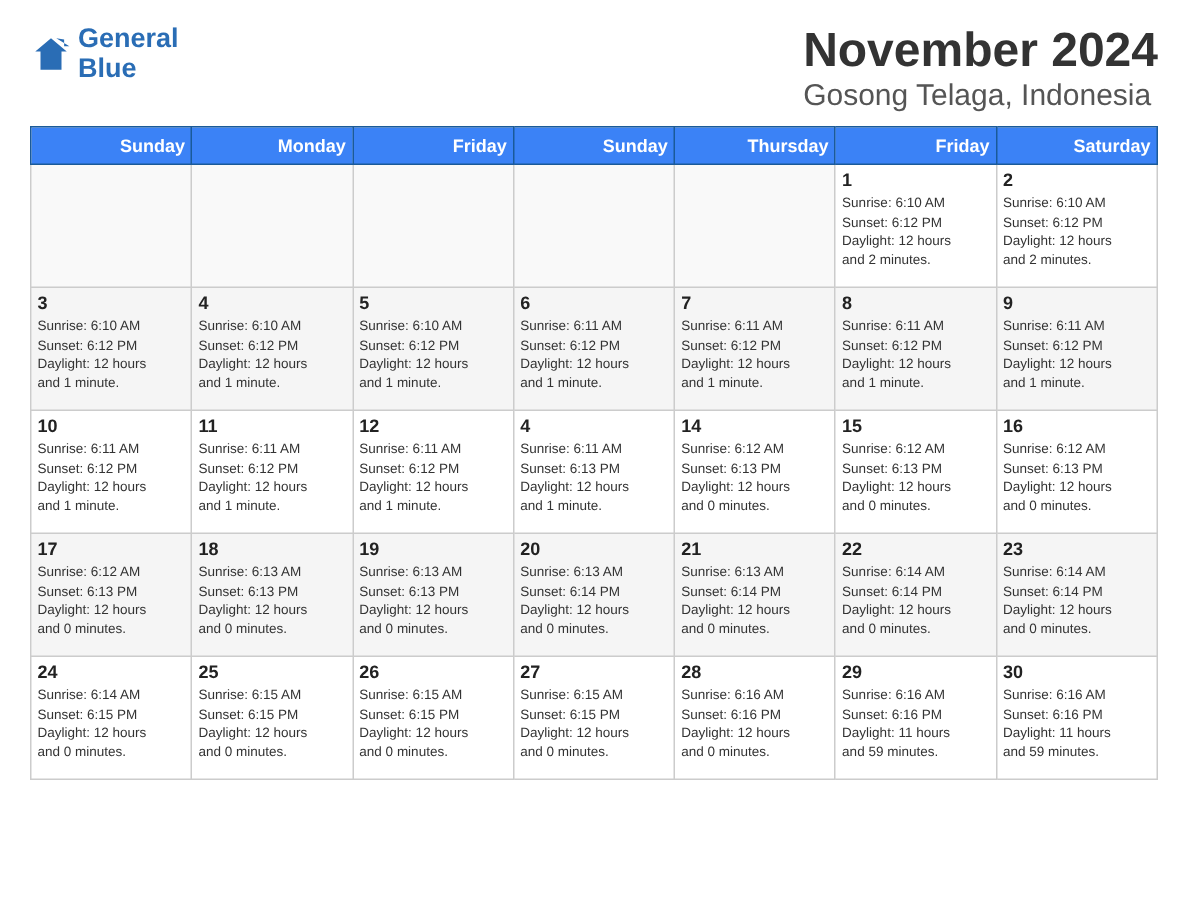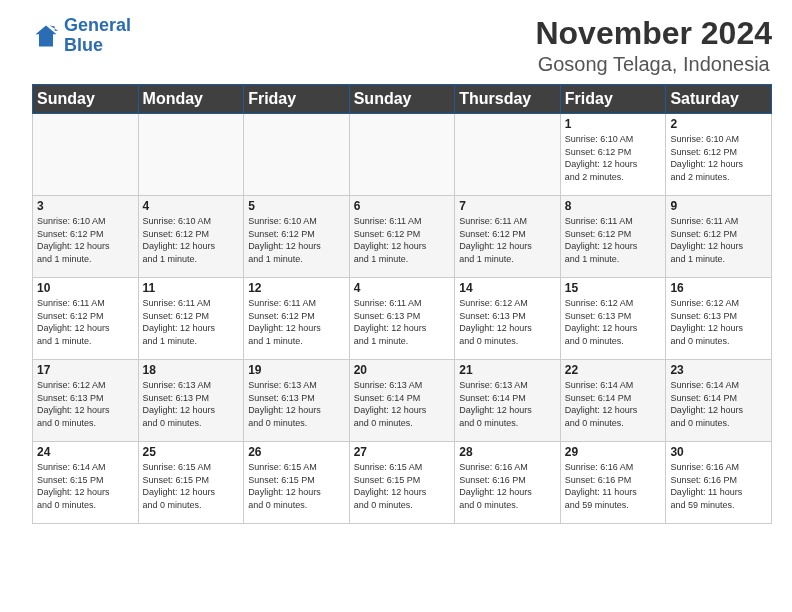--- a/index.html
+++ b/index.html
@@ -5,21 +5,21 @@
     * { box-sizing: border-box; margin: 0; padding: 0; }
     body {
       font-family: Arial, sans-serif;
       background: #fff;
       width: 792px;
       height: 612px;
       overflow: hidden;
     }
     .page {
       width: 792px;
-      padding: 16px 20px 10px 32px;
+      padding: 16px 20px 10px 20px;
     }
     .header-row {
       display: flex;
       align-items: flex-start;
       justify-content: space-between;
       margin-bottom: 8px;
     }
     .logo {
       display: flex;
       align-items: center;
@@ -32,45 +32,45 @@
       line-height: 1.1;
     }
     .logo-text span {
       color: #2a6db5;
     }
     .logo-icon {
       width: 28px;
       height: 28px;
     }
     .title-block {
-      text-align: center;
+      text-align: left;
     }
     .main-title {
       font-size: 32px;
       font-weight: bold;
       color: #333;
       line-height: 1.1;
     }
     .subtitle {
       font-size: 20px;
       color: #555;
       margin-top: 2px;
     }
     table {
       width: 100%;
       border-collapse: collapse;
       table-layout: fixed;
     }
     thead tr th {
-      background: #404040;
+      background: #3b82f6;
       color: #fff;
-      font-size: 16px;
+      font-size: 12px;
       font-weight: bold;
       padding: 5px 4px;
-      text-align: left;
+      text-align: right;
       border: 1px solid #1a5a99;
     }
     tbody tr td {
       vertical-align: top;
       border: 1px solid #ccc;
       padding: 3px 4px;
       font-size: 9.5px;
       color: #222;
       background: #fff;
       height: 82px;

